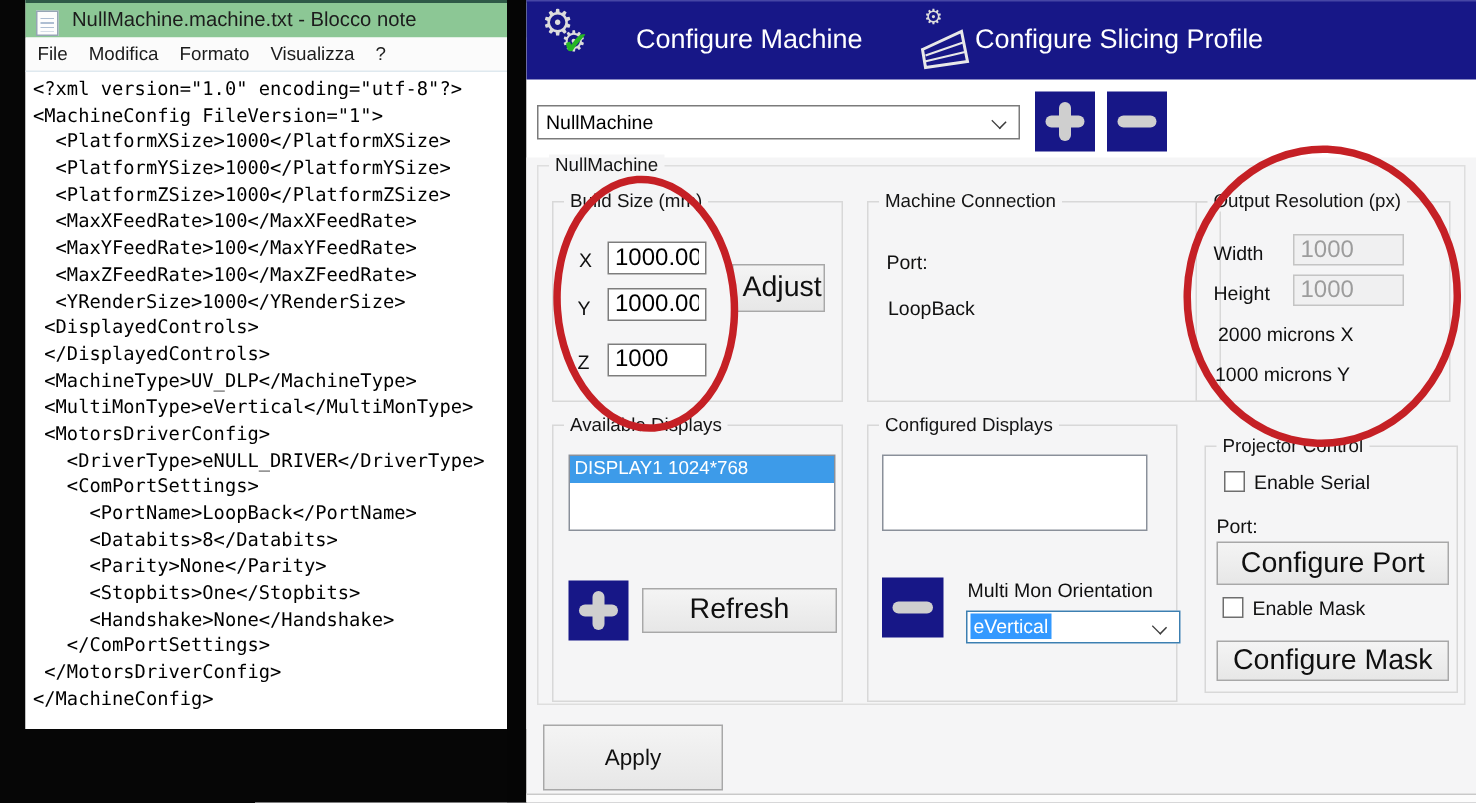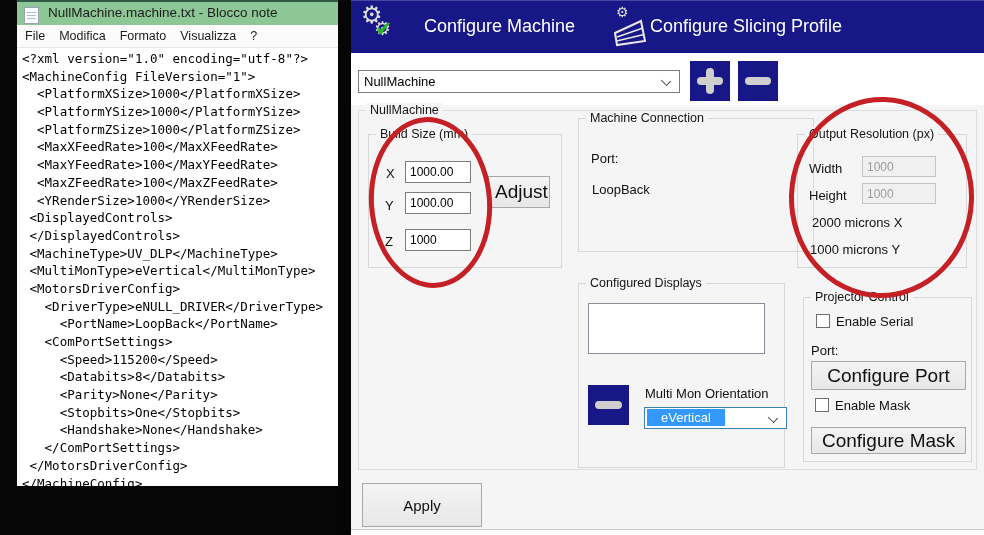--- a/index.html
+++ b/index.html
@@ -64,40 +64,40 @@
     background:#cfcfcf;border-radius:4px;}
   .bar-v{position:absolute;top:7px;bottom:7px;left:50%;width:8px;margin-left:-4px;
     background:#cfcfcf;border-radius:4px;}
 
   .main-area{position:absolute;top:105px;left:0;right:0;bottom:0;background:#f5f5f6;}
   .grp{position:absolute;border:1px solid #d8d8d8;box-sizing:border-box;}
   .grp-label{position:absolute;top:-8px;left:7px;background:#f5f5f6;padding:0 4px;
     font-size:12.5px;color:#141414;white-space:nowrap;}
   .grp-outer{left:7px;top:110px;width:619px;height:360px;border-color:#dedede;}
   .grp-build{left:17px;top:134px;width:194px;height:134px;}
-  .grp-conn{left:227px;top:118px;width:236px;height:134px;}
+  .grp-conn{left:227px;top:134px;width:236px;height:134px;}
   .grp-res{left:446px;top:134px;width:170px;height:134px;}
   .grp-avail{left:17px;top:283px;width:194px;height:185px;}
   .grp-conf{left:227px;top:283px;width:207px;height:185px;}
   .grp-proj{left:452px;top:297px;width:169px;height:165px;}
 
   .field-label{position:absolute;font-size:13px;color:#101010;white-space:nowrap;}
   .tbox{position:absolute;box-sizing:border-box;border:1px solid #7d7d7d;background:#fff;
-    font-family:"Liberation Sans",sans-serif;font-size:12px;padding:1px 4px;color:#000;outline:none;}
+    font-family:"Liberation Sans",sans-serif;font-size:16px;padding:1px 4px;color:#000;outline:none;}
   .tbox.dis{background:#f0f0f1;color:#9c9c9c;border-color:#c4c4c4;}
   .wbtn{position:absolute;box-sizing:border-box;background:linear-gradient(#f4f4f4,#e7e7e7);
     border:1px solid #a8a8a8;font-family:"Liberation Sans",sans-serif;font-size:19px;color:#101010;cursor:pointer;}
   .listbox{position:absolute;background:#fff;border:1px solid #8a909a;box-sizing:border-box;overflow:hidden;}
   .lb-item{font-size:12.5px;padding:1px 3px;height:16px;line-height:15px;}
   .lb-item.selected{background:#3d9be9;color:#fff;}
   .cb{position:absolute;width:14px;height:14px;background:#fff;border:1px solid #6e6e6e;box-sizing:border-box;}
   .mm-combo{position:absolute;left:65px;top:123px;width:143px;height:22px;background:#fff;
     border:1px solid #3c7fb1;box-sizing:border-box;font-size:13px;}
   .mm-value{display:inline-block;background:#3399ff;color:#fff;line-height:17px;
-    margin:1px 0 0 2px;padding:0 14px;}
+    margin:1px 0 0 2px;padding:0 2px;}
   .mm-combo .chev{top:6px;}
   .apply-btn{left:11px;top:483px;width:120px;height:44px;font-size:15px;}
   .dlg-footer{position:absolute;top:529px;left:0;right:0;height:6px;background:#fcfcfc;
     border-top:1px solid #c9c9c9;}
 
   
   .ellipse{position:absolute;border:5px solid #c52025;border-radius:50%;z-index:60;
     background:transparent;pointer-events:none;}
   .e1{left:369px;top:117px;width:113px;height:161px;transform:rotate(-4deg);}
   .e2{left:789px;top:97px;width:175px;height:191px;transform:rotate(2deg);}
@@ -126,23 +126,22 @@
     <div class="xline">  &lt;MaxXFeedRate&gt;100&lt;/MaxXFeedRate&gt;</div>
     <div class="xline">  &lt;MaxYFeedRate&gt;100&lt;/MaxYFeedRate&gt;</div>
     <div class="xline">  &lt;MaxZFeedRate&gt;100&lt;/MaxZFeedRate&gt;</div>
     <div class="xline">  &lt;YRenderSize&gt;1000&lt;/YRenderSize&gt;</div>
     <div class="xline"> &lt;DisplayedControls&gt;</div>
     <div class="xline"> &lt;/DisplayedControls&gt;</div>
     <div class="xline"> &lt;MachineType&gt;UV_DLP&lt;/MachineType&gt;</div>
     <div class="xline"> &lt;MultiMonType&gt;eVertical&lt;/MultiMonType&gt;</div>
     <div class="xline"> &lt;MotorsDriverConfig&gt;</div>
     <div class="xline">   &lt;DriverType&gt;eNULL_DRIVER&lt;/DriverType&gt;</div>
+    <div class="xline">   &lt;ComPortSettings&gt;</div>
     <div class="xline">     &lt;PortName&gt;LoopBack&lt;/PortName&gt;</div>
-    <div class="xline">   &lt;ComPortSettings&gt;</div>
-    <div class="xline">     &lt;Speed&gt;115200&lt;/Speed&gt;</div>
     <div class="xline">     &lt;Databits&gt;8&lt;/Databits&gt;</div>
     <div class="xline">     &lt;Parity&gt;None&lt;/Parity&gt;</div>
     <div class="xline">     &lt;Stopbits&gt;One&lt;/Stopbits&gt;</div>
     <div class="xline">     &lt;Handshake&gt;None&lt;/Handshake&gt;</div>
     <div class="xline">   &lt;/ComPortSettings&gt;</div>
     <div class="xline"> &lt;/MotorsDriverConfig&gt;</div>
     <div class="xline">&lt;/MachineConfig&gt;</div>
   </div>
 </div>
 
@@ -209,20 +208,31 @@
   <div class="grp grp-res">
     <span class="grp-label">Output Resolution (px)</span>
     <span class="field-label" style="left:11px;top:26px;">Width</span>
     <input class="tbox dis" style="left: 64px; top: 21px; width: 74px; height: 21px;" disabled="" value="1000">
     <span class="field-label" style="left:11px;top:53px;">Height</span>
     <input class="tbox dis" style="left: 64px; top: 48px; width: 74px; height: 21px;" disabled="" value="1000">
     <span class="field-label" style="left:14px;top:80px;">2000 microns X</span>
     <span class="field-label" style="left:12px;top:107px;text-align:right;">1000 microns Y</span>
   </div>
 
+  <div class="grp grp-avail">
+    <span class="grp-label">Available Displays</span>
+    <div class="listbox" style="left:10px;top:19px;width:178px;height:51px;">
+      <div class="lb-item selected">DISPLAY1 1024*768</div>
+    </div>
+    <button class="sq-btn" style="left:10px;top:103px;">
+      <span class="bar-h"></span>
+      <span class="bar-v"></span>
+    </button>
+    <button class="wbtn" style="left:59px;top:108px;width:130px;height:30px;">Refresh</button>
+  </div>
 
   <div class="grp grp-conf">
     <span class="grp-label">Configured Displays</span>
     <div class="listbox" style="left:9px;top:19px;width:177px;height:51px;"></div>
     <button class="sq-btn" style="left:9px;top:101px;width:41px;">
       <span class="bar-h"></span>
     </button>
     <span class="field-label" style="left:66px;top:102px;">Multi Mon Orientation</span>
     <div class="mm-combo">
       <span class="mm-value">eVertical</span>

